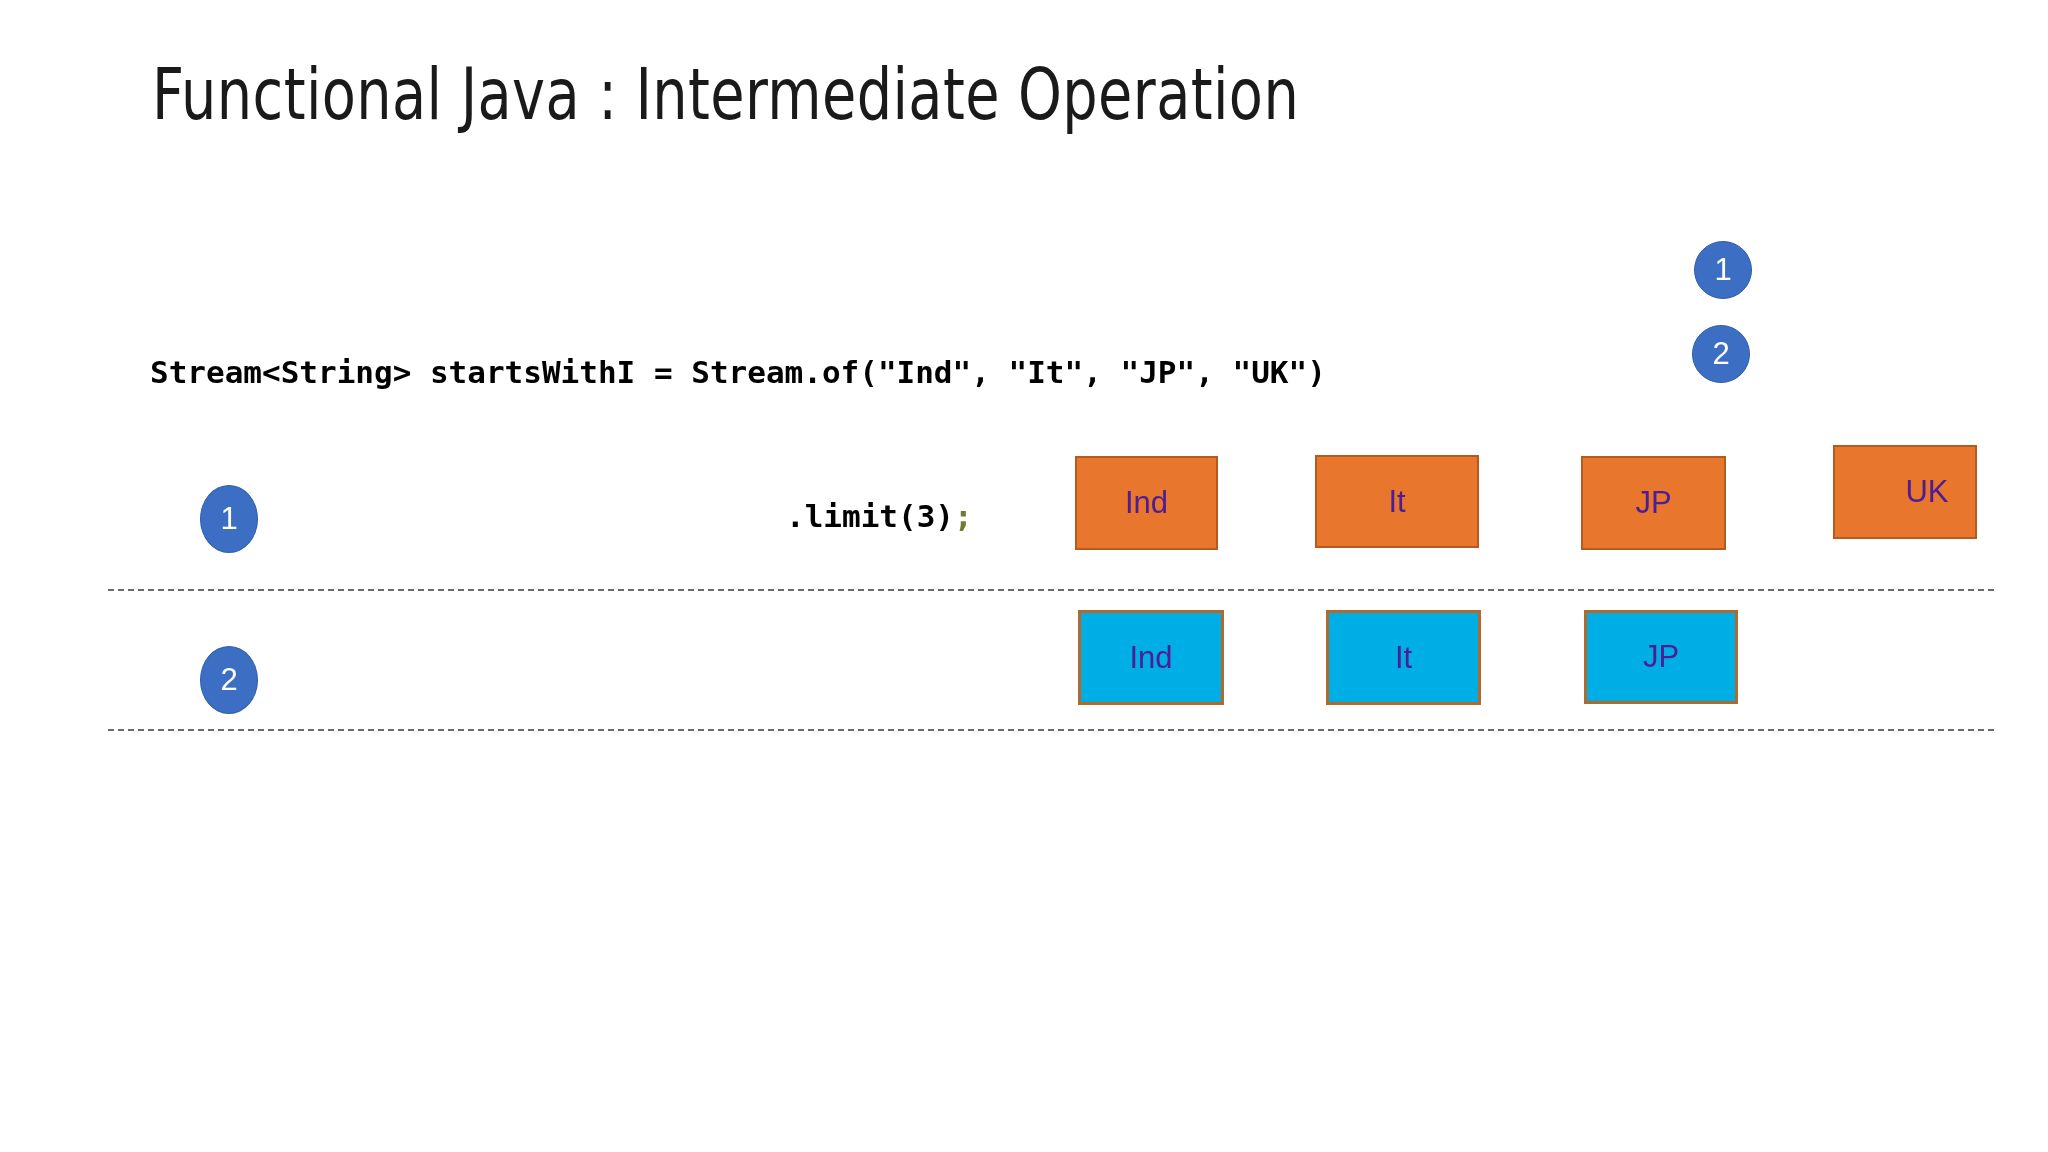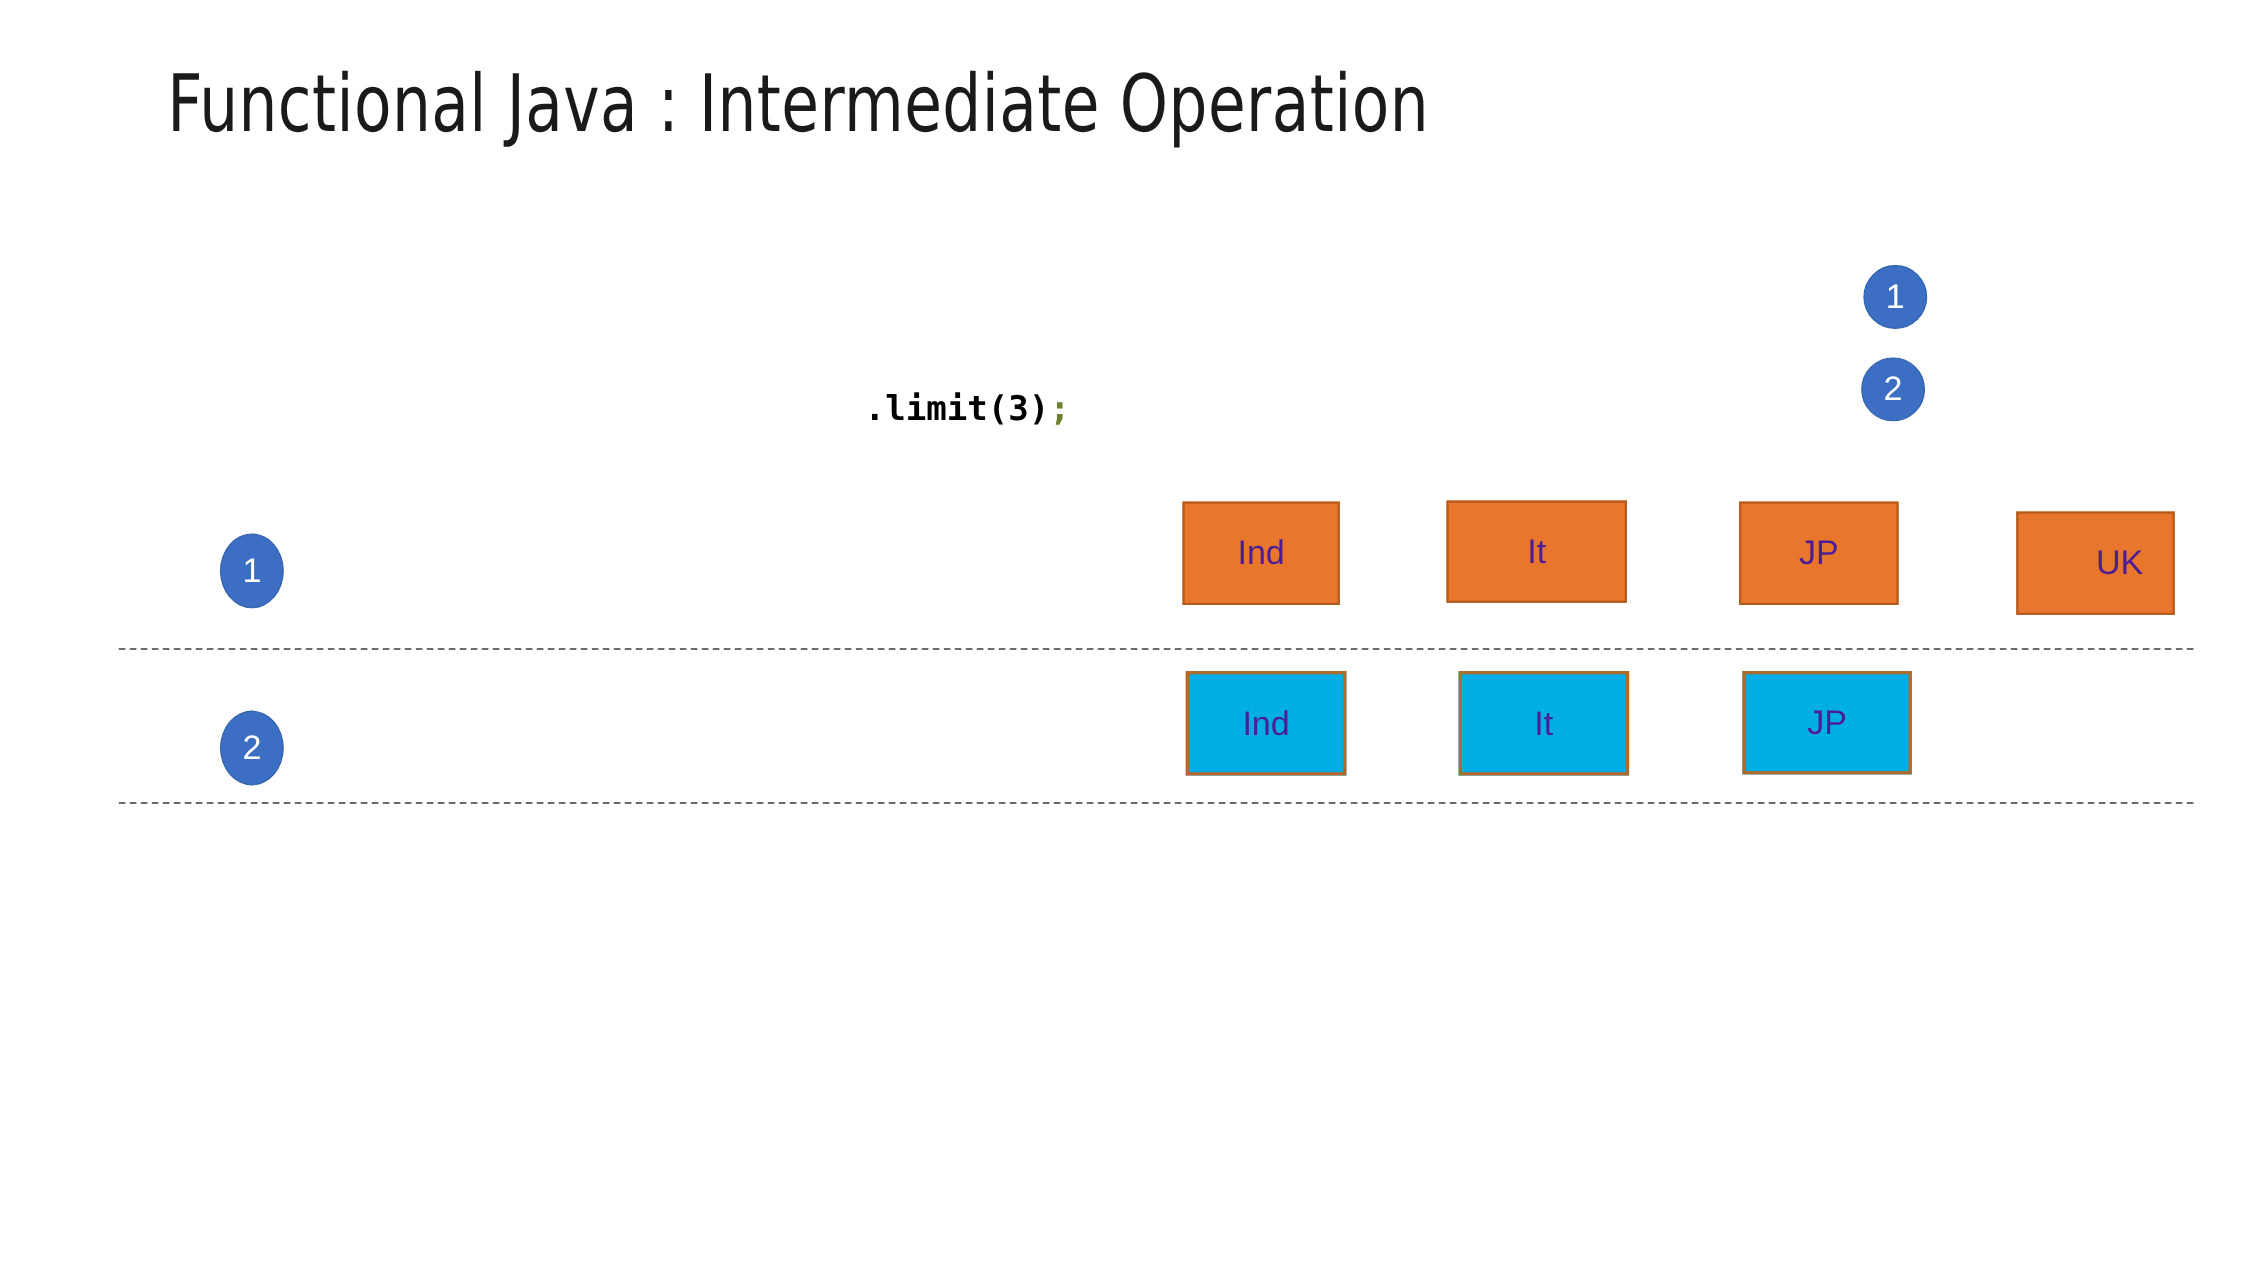--- a/index.html
+++ b/index.html
@@ -113,21 +113,21 @@
   }
   .stream-box.cyan {
     background: #00AEE6;
     border: 3px solid #B06A2E;
   }
 
   
   #box-src-ind { left: 1075px; top: 456px; width: 143px; height: 94px; }
   #box-src-it  { left: 1315px; top: 455px; width: 164px; height: 93px; }
   #box-src-jp  { left: 1581px; top: 456px; width: 145px; height: 94px; }
-  #box-src-uk  { left: 1833px; top: 465px; width: 144px; height: 94px; padding-left: 44px; }
+  #box-src-uk  { left: 1833px; top: 445px; width: 144px; height: 94px; padding-left: 44px; }
 
   
   #box-out-ind { left: 1078px; top: 610px; width: 146px; height: 95px; }
   #box-out-it  { left: 1326px; top: 610px; width: 155px; height: 95px; }
   #box-out-jp  { left: 1584px; top: 610px; width: 154px; height: 94px; }
 
   
   .row-separator {
     position: absolute;
     left: 108px;
@@ -137,20 +137,21 @@
   }
   #separator-1 { top: 589px; }
   #separator-2 { top: 729px; }
 </style>
 </head>
 <body>
 
 <div id="slide-title">Functional Java : Intermediate Operation</div>
 
 <div id="code-block">
+  <span id="code-line-1">Stream&lt;String&gt; startsWithI = Stream.of("Ind", "It", "JP", "UK")</span>
   <span id="code-line-2"><span>.limit(3)</span><span class="tok-punct-accent">;</span></span>
 </div>
 
 <div class="step-badge" id="callout-badge-1">1</div>
 <div class="step-badge" id="callout-badge-2">2</div>
 
 <div class="step-badge" id="row-badge-1">1</div>
 
 <div class="stream-box orange" id="box-src-ind">Ind</div>
 <div class="stream-box orange" id="box-src-it">It</div>

